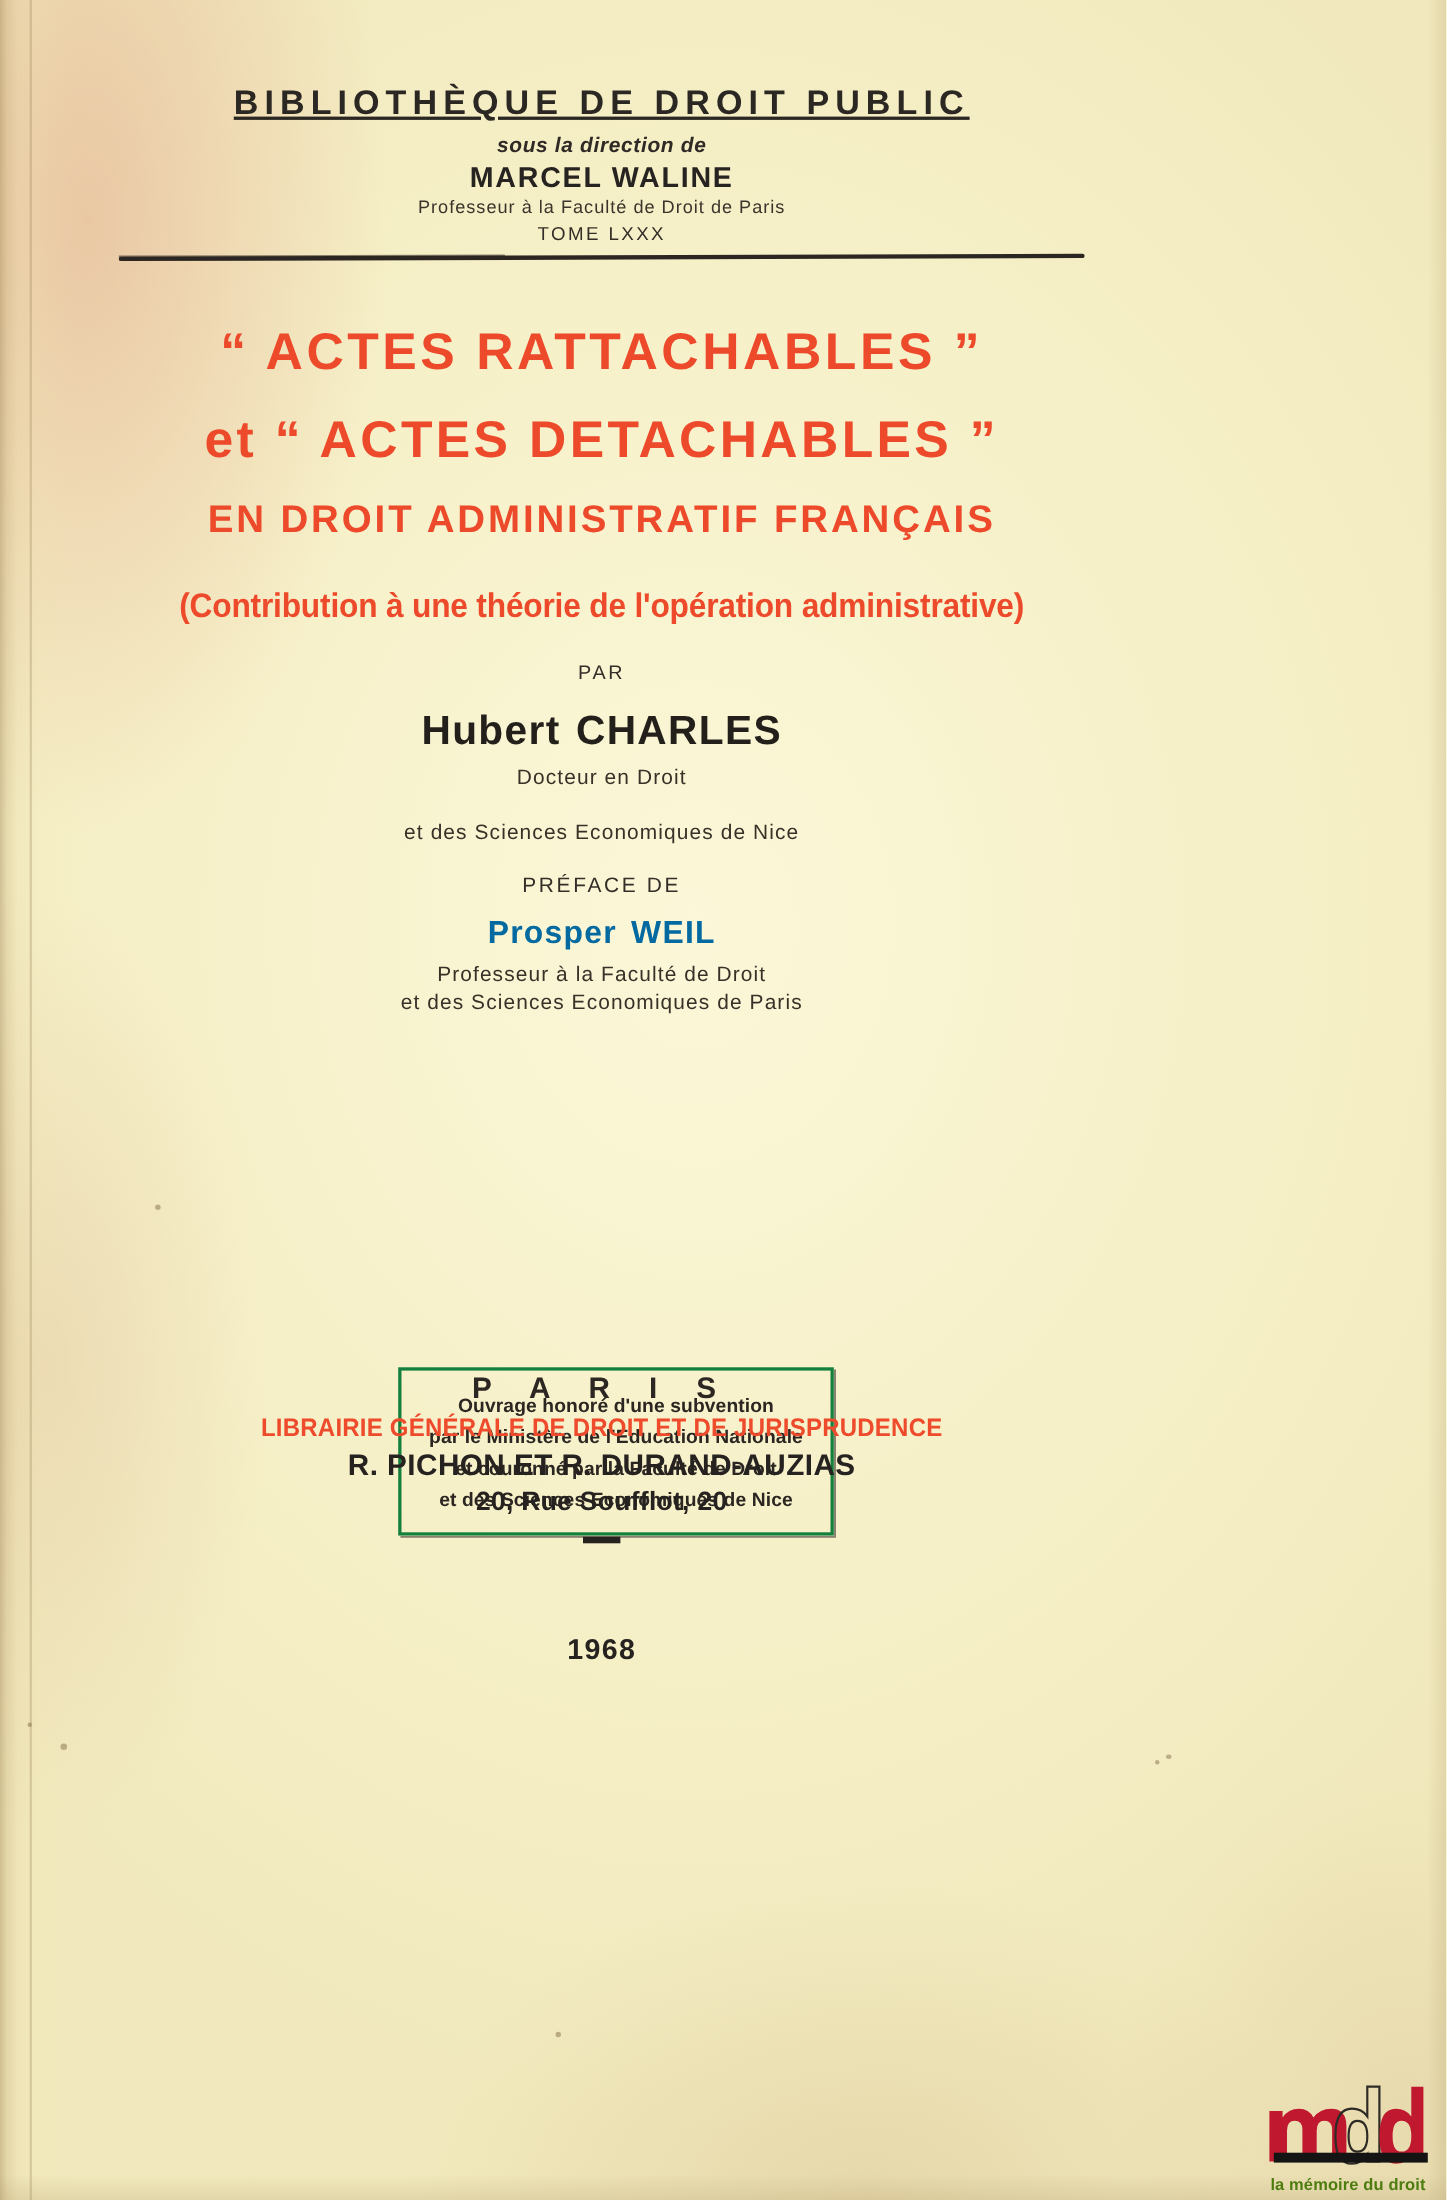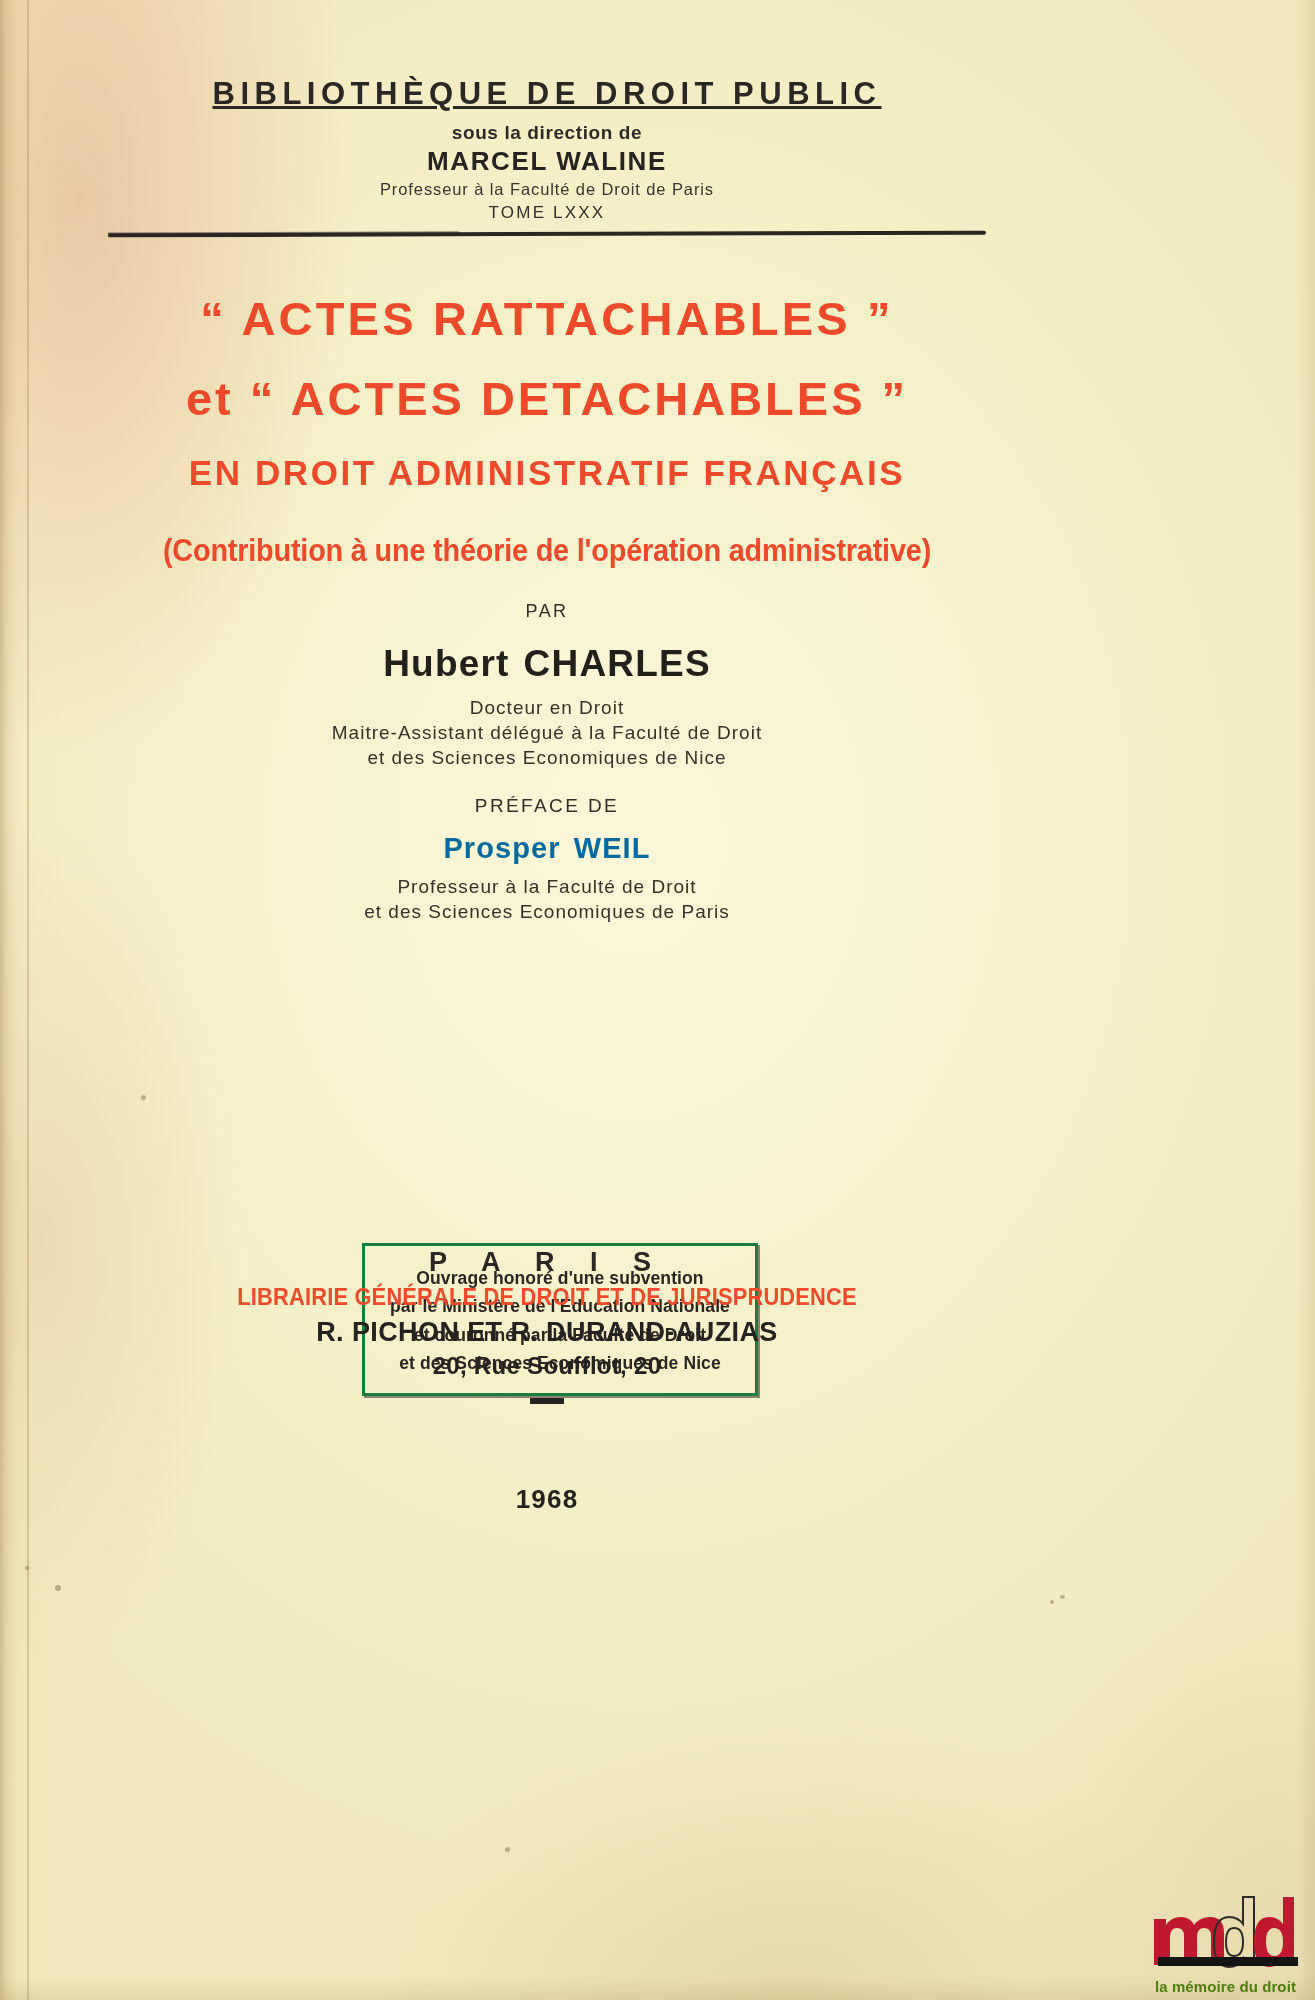--- a/index.html
+++ b/index.html
@@ -305,21 +305,21 @@
   <div class="speck" style="left:55px;top:1585px;width:6px;height:6px;"></div>
   <div class="speck" style="left:1060px;top:1595px;width:5px;height:4px;"></div>
   <div class="speck" style="left:505px;top:1847px;width:5px;height:5px;"></div>
   <div class="speck" style="left:25px;top:1566px;width:4px;height:4px;"></div>
   <div class="speck" style="left:1050px;top:1600px;width:4px;height:4px;"></div>
 
   <div class="content">
 
     <div class="col series-title" style="top:76px;text-decoration:underline;">BIBLIOTHÈQUE DE DROIT PUBLIC</div>
 
-    <div class="col series-sub" style="top:122px;">sous la direction de</div>
+    <div class="col series-sub" style="top:122px;font-style:italic;">sous la direction de</div>
 
     <div class="col director-name" style="top:146px;">MARCEL WALINE</div>
 
     <div class="col director-role" style="top:180px;text-align:center;">Professeur à la Faculté de Droit de Paris</div>
 
     <div class="col tome" style="top:203px;">TOME LXXX</div>
 
     <div class="rule" style="top:232px;"></div>
 
     <div class="col t1" style="top:291px;">“ ACTES RATTACHABLES ”</div>
@@ -330,21 +330,20 @@
 
     <div class="col t4" style="top:533px;">(Contribution à une théorie de l'opération administrative)</div>
 
     <div class="col par" style="top:601px;">PAR</div>
 
     <div class="col author" style="top:643px;">
       <span>Hubert</span><span class="sp"></span><span>CHARLES</span>
     </div>
 
     <div class="col author-line" style="top:697px;">Docteur en Droit</div>
-    <div class="col author-line" style="top:722px;">Maitre-Assistant délégué à la Faculté de Droit</div>
     <div class="col author-line" style="top:747px;">et des Sciences Economiques de Nice</div>
 
     <div class="col preface-label" style="top:795px;">PRÉFACE DE</div>
 
     <div class="col preface-name" style="top:832px;">
       <span>Prosper</span><span class="sp" style="display:inline-block;width:13px;"></span><span>WEIL</span>
     </div>
 
     <div class="col preface-line" style="top:876px;">Professeur à la Faculté de Droit</div>
     <div class="col preface-line" style="top:901px;">et des Sciences Economiques de Paris</div>

